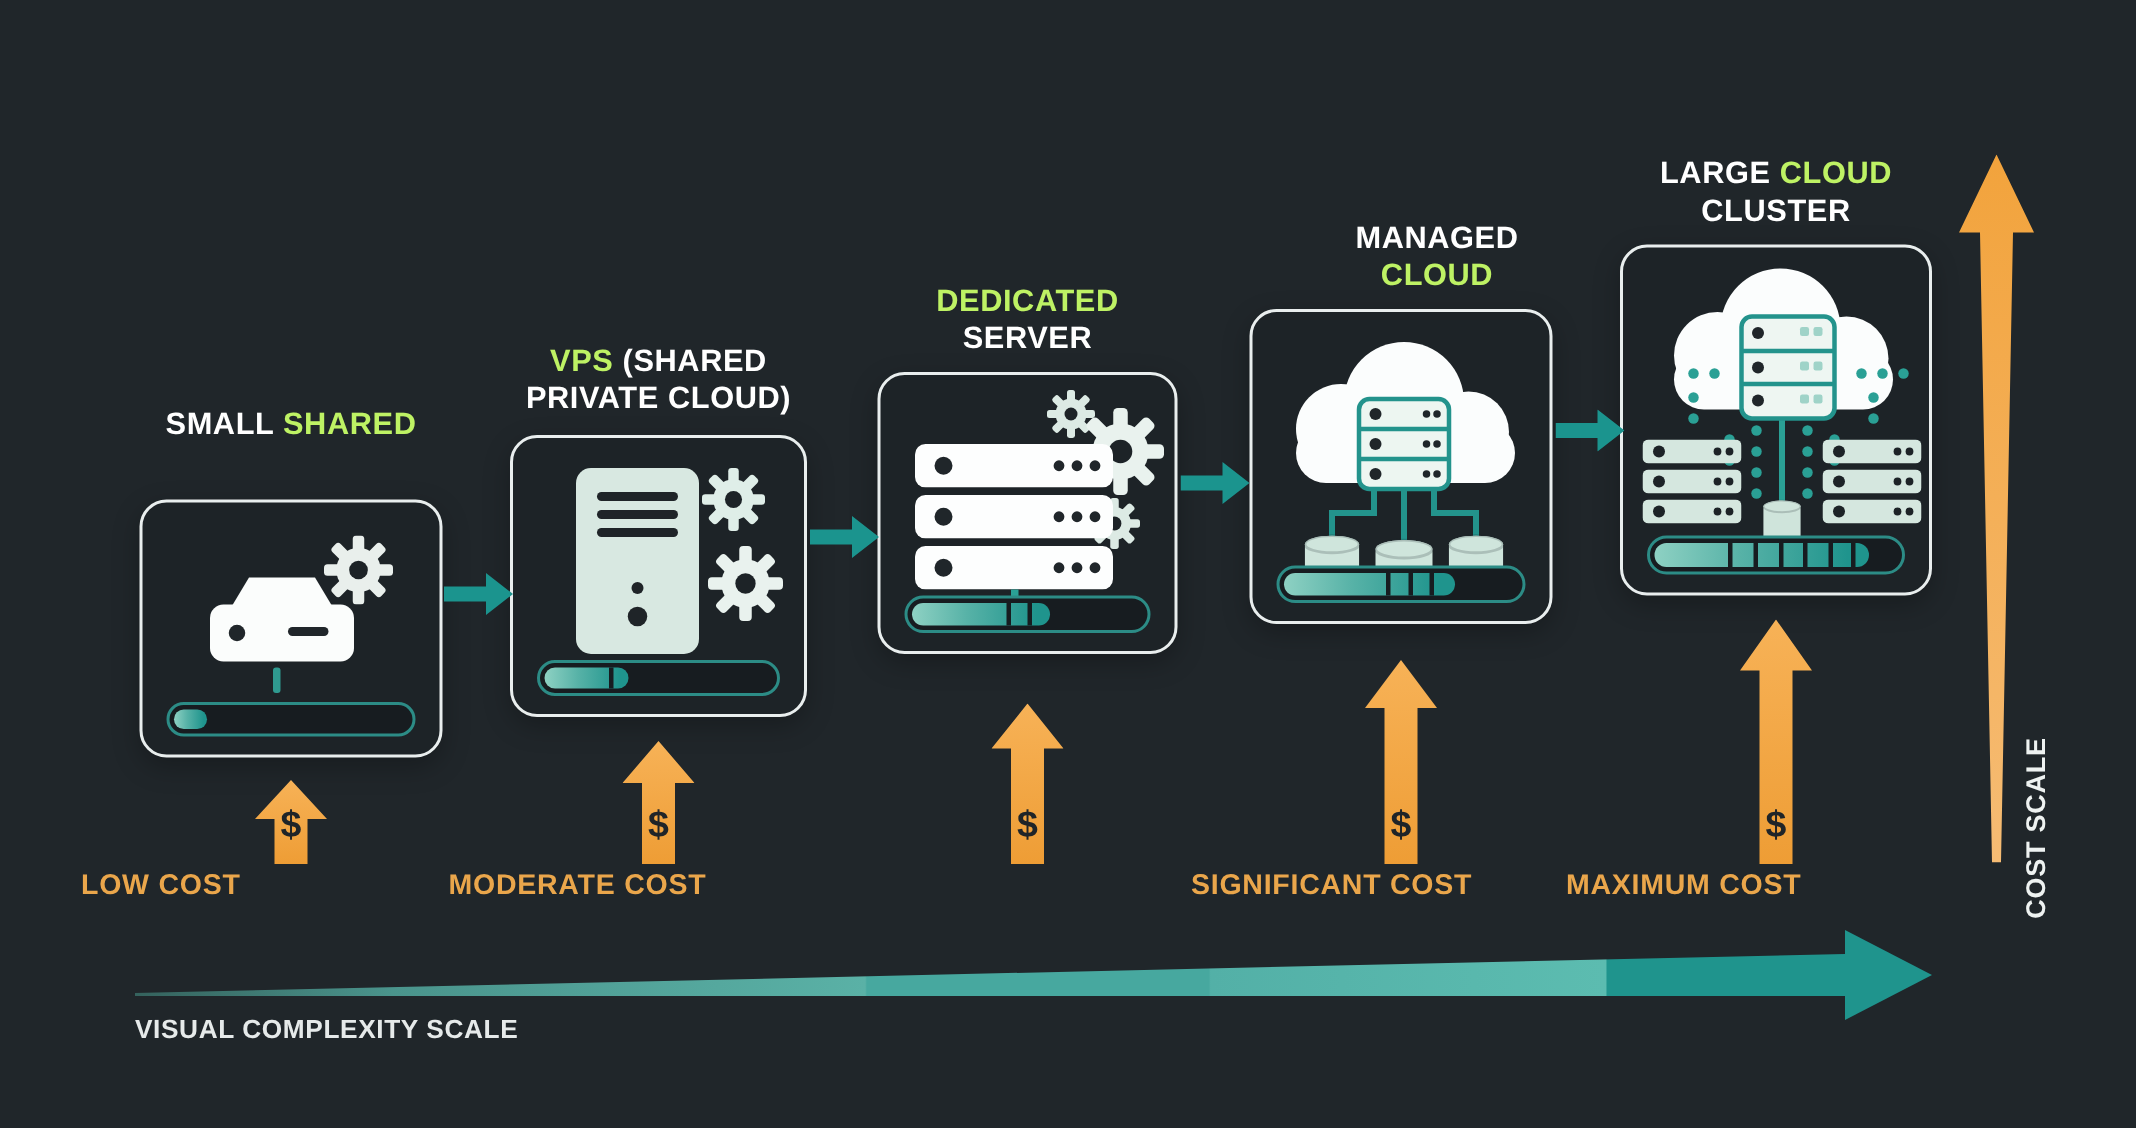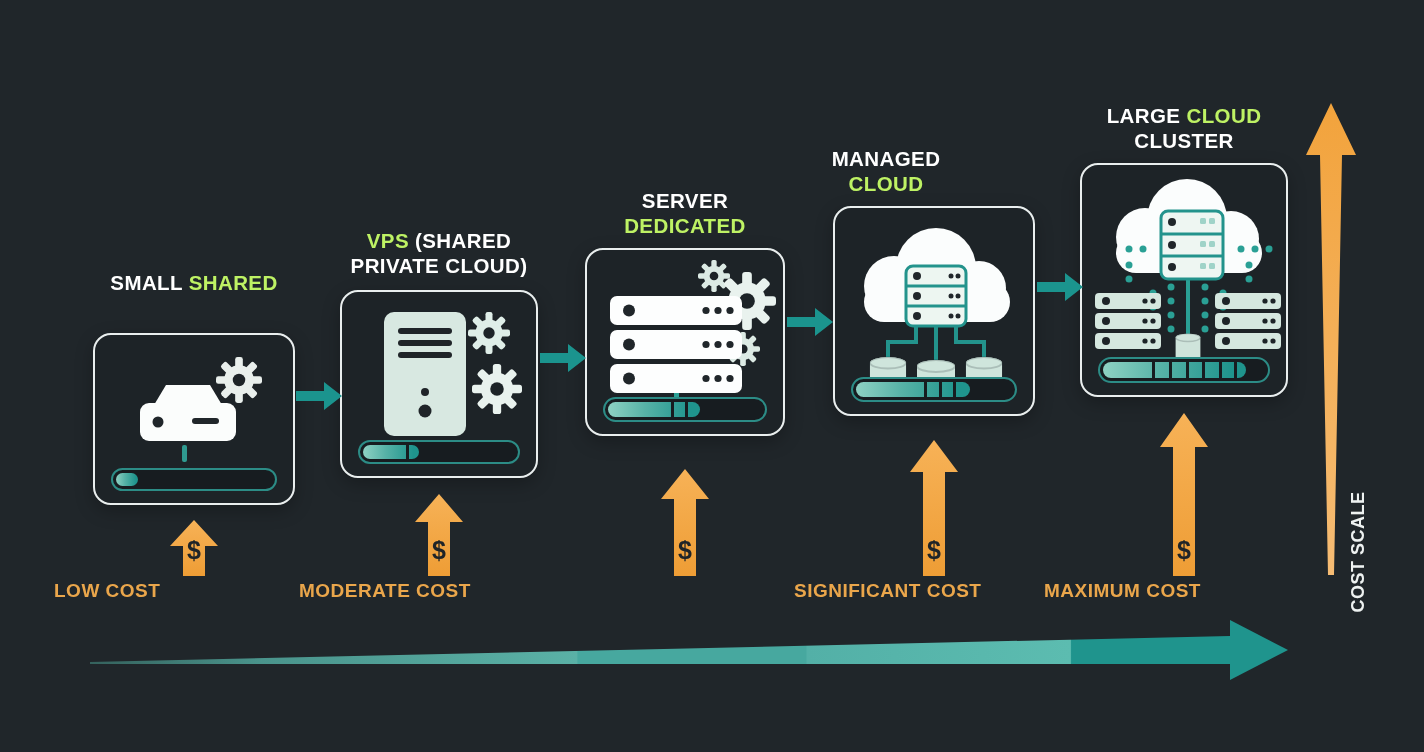--- a/index.html
+++ b/index.html
@@ -15,21 +15,21 @@
   .tier-heading{
     position:absolute;width:280px;text-align:center;
     font-size:20.5px;font-weight:800;line-height:25px;letter-spacing:.4px;
     color:#eef2f1;
   }
   .tier-heading .t{color:#bef264;}
   .tier-heading .w{color:#ffffff;}
   #h1{left:54px;top:270px;}
   #h2{left:299px;top:228px;}
   #h3{left:545px;top:188px;}
-  #h4{left:746px;top:146px;}
+  #h4{left:818px;top:146px;}
   #h5{left:1044px;top:103px;}
 
   
   .tier-card{
     position:absolute;border:2.5px solid #e9eeee;border-radius:18px;
     background:#1d2327;box-shadow:0 6px 18px rgba(0,0,0,.25);
   }
   #card1{left:93px; top:333px;width:202px;height:172px;}
   #card2{left:340px;top:290px;width:198px;height:188px;}
   #card3{left:585px;top:248px;width:200px;height:188px;}
@@ -159,22 +159,22 @@
   </svg>
 
   <div class="tier-heading" id="h1">
     <div class="line"><span class="w">SMALL </span><span class="t">SHARED</span></div>
   </div>
   <div class="tier-heading" id="h2">
     <div class="line"><span class="t">VPS</span><span class="w"> (SHARED</span></div>
     <div class="line"><span class="w">PRIVATE CLOUD)</span></div>
   </div>
   <div class="tier-heading" id="h3">
+    <div class="line"><span class="t">DEDICATED</span></div>
     <div class="line"><span class="w">SERVER</span></div>
-    <div class="line"><span class="t">DEDICATED</span></div>
   </div>
   <div class="tier-heading" id="h4">
     <div class="line"><span class="w">MANAGED</span></div>
     <div class="line"><span class="t">CLOUD</span></div>
   </div>
   <div class="tier-heading" id="h5">
     <div class="line"><span class="w">LARGE </span><span class="t">CLOUD</span></div>
     <div class="line"><span class="w">CLUSTER</span></div>
   </div>
 
@@ -387,14 +387,15 @@
 
   <svg id="cost-scale-arrow" viewBox="0 0 50 472">
     <polygon points="25,0 50,52 36,52 28,472 22,472 14,52 0,52" fill="url(#ogv)"></polygon>
   </svg>
   <div id="cost-scale-label">COST SCALE</div>
 
   <svg id="complexity-arrow" viewBox="0 0 1204 68">
     <polygon points="2,46 1142,20 1142,48 2,48" fill="url(#tw)"></polygon>
     <polygon points="1142,4 1200,34 1142,64" fill="#1f948d"></polygon>
   </svg>
+  <div id="complexity-label">VISUAL COMPLEXITY SCALE</div>
 
 </div>
 
 </body></html>

